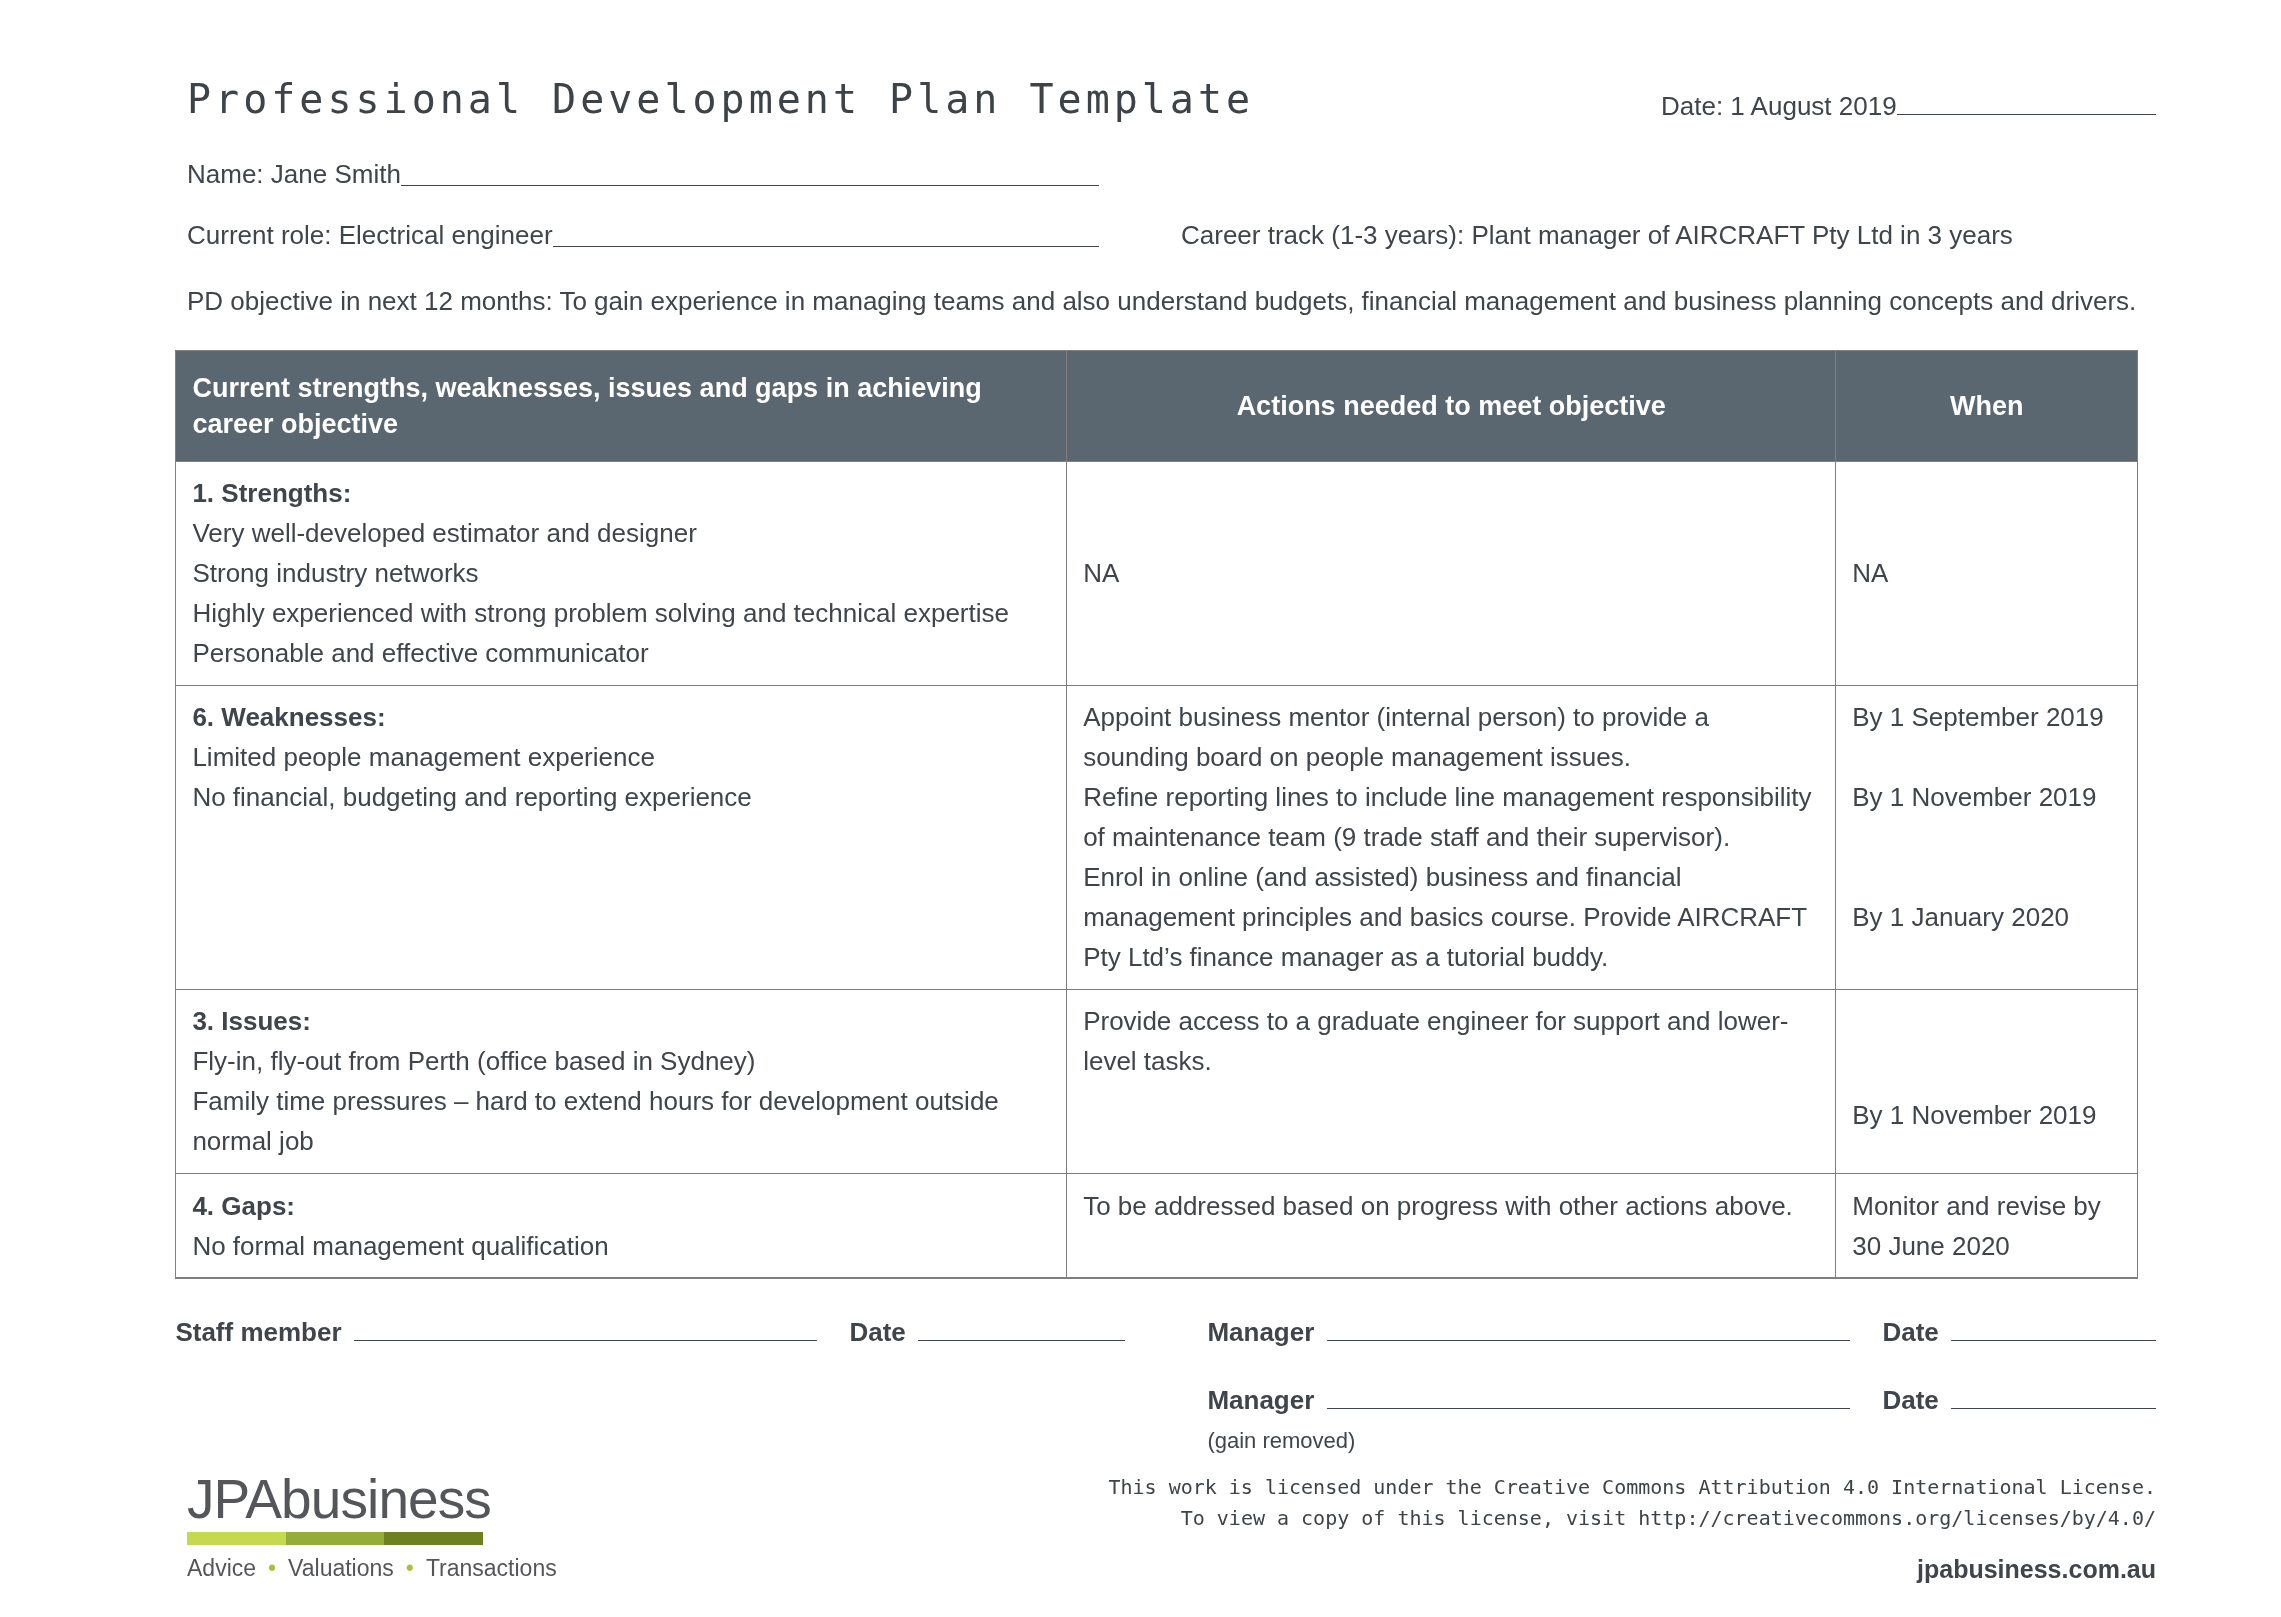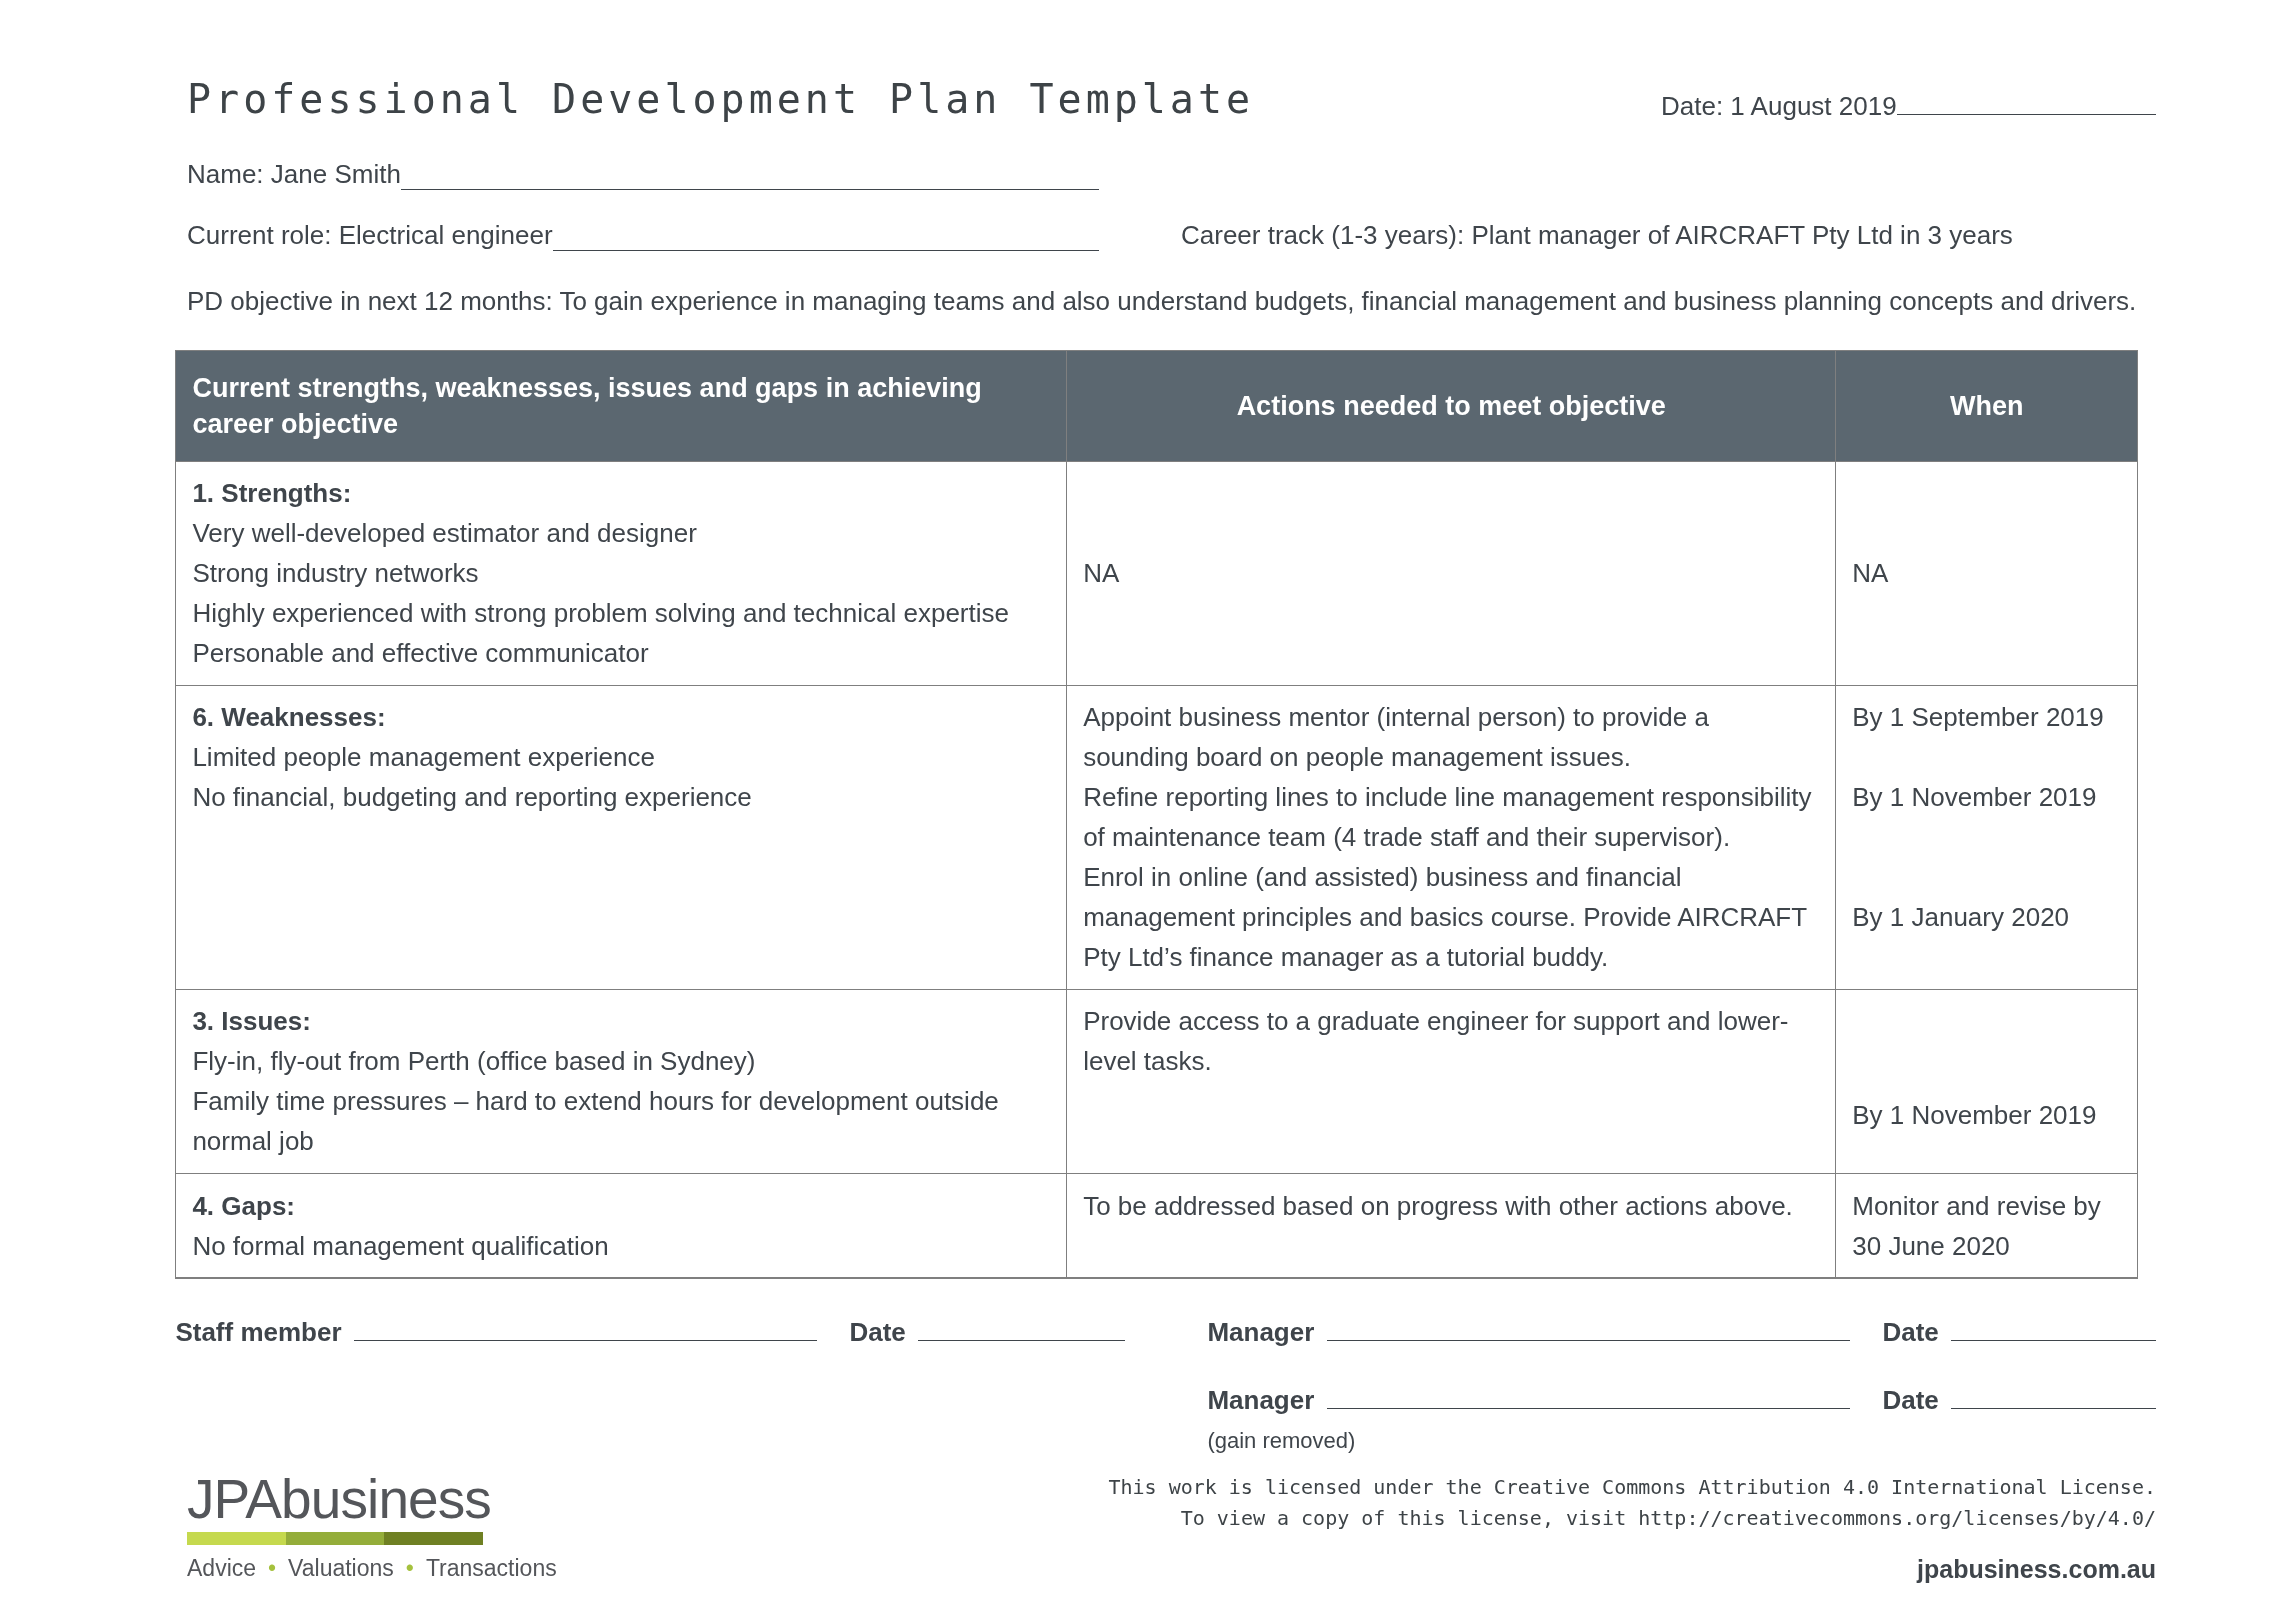--- a/index.html
+++ b/index.html
@@ -37,21 +37,21 @@
   }
   .fill-line {
     flex: 1;
     border-bottom: 1.8px solid #3f454b;
     height: 1.05em;
     min-width: 36px;
   }
   
   .fields { margin-top: 37px; font-size: 26px; }
   .field-row { display: flex; margin-bottom: 30px; align-items: baseline; }
-  .field-left { width: 994px; display: flex; align-items: flex-end; padding-right: 82px; }
+  .field-left { width: 994px; display: flex; align-items: flex-start; padding-right: 82px; }
   .field-right { flex: 1; display: flex; align-items: baseline; }
   .field-label { white-space: nowrap; }
   .pd-objective {
     font-size: 26px;
     line-height: 40px;
     margin-top: 7.1px;
     max-width: 1974px;
   }
   
   table.pdp {
@@ -212,21 +212,21 @@
         </td>
       </tr>
       <tr>
         <td>
           <div class="cell-heading">6. Weaknesses:</div>
           <div>Limited people management experience</div>
           <div>No financial, budgeting and reporting experience</div>
         </td>
         <td>
           <div>Appoint business mentor (internal person) to provide a sounding board on people management issues.</div>
-          <div>Refine reporting lines to include line management responsibility of maintenance team (4 trade staff and their supervisor).</div>
+          <div>Refine reporting lines to include line management responsibility of maintenance team (9 trade staff and their supervisor).</div>
           <div>Enrol in online (and assisted) business and financial management principles and basics course. Provide AIRCRAFT Pty Ltd’s finance manager as a tutorial buddy.</div>
         </td>
         <td>
           <div class="when-w1">By 1 September 2019</div>
           <div class="when-w2">By 1 November 2019</div>
           <div class="when-w3">By 1 January 2020</div>
         </td>
       </tr>
       <tr>
         <td>

